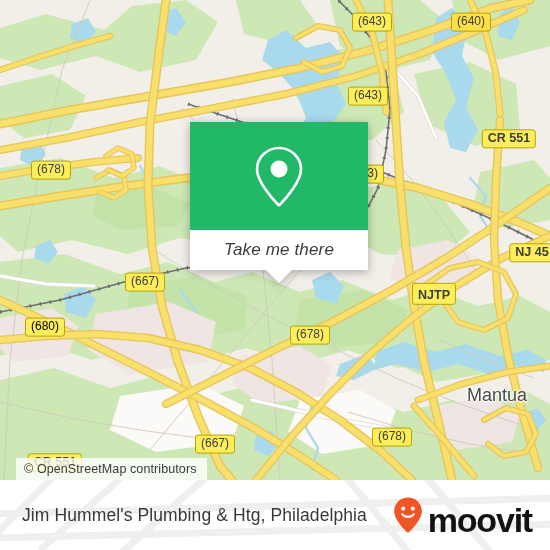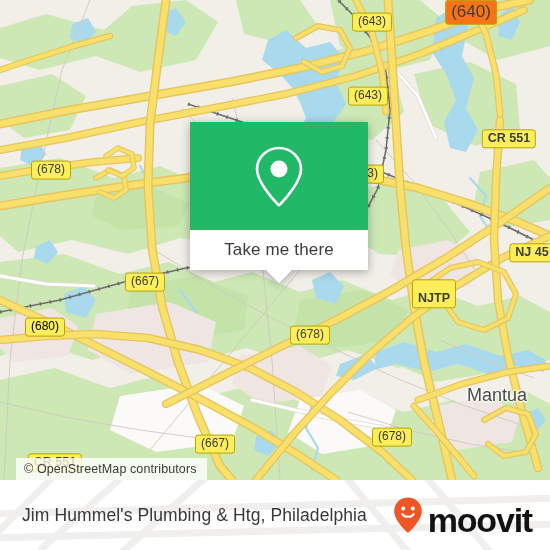--- a/index.html
+++ b/index.html
@@ -57,20 +57,21 @@
     align-items: center;
     justify-content: center;
   }
   #card-bottom {
     position: relative;
     background: #ffffff;
     height: 40px;
     display: flex;
     align-items: center;
     justify-content: center;
+    font-style: italic;
   }
   #card-label {
     font-size: 17px;
     color: #3b3b3b;
     letter-spacing: 0.15px;
   }
   #card-tail {
     position: absolute;
     left: 50%;
     bottom: -13px;
@@ -290,28 +291,28 @@
         <path class="rdf" stroke-width="4.2" d="M0,70 L36,58 L74,46 L110,36"></path>
       </g>
     </svg>
 
     <div>
         <div style="position: absolute; transform: translate(-50%, -50%); left: 497px; top: 395px; font-size: 18px; color: rgb(74, 74, 74); white-space: nowrap; z-index: 25; text-shadow: rgb(255, 255, 255) 0px 0px 3px, rgb(255, 255, 255) 0px 0px 3px, rgb(255, 255, 255) 1px 1px 2px, rgb(255, 255, 255) -1px -1px 2px;">Mantua</div>
       </div>
 
     <div>
         <div style="position: absolute; transform: translate(-50%, -50%); left: 372px; top: 22px; background: rgb(251, 238, 90); border: 1.2px solid rgb(187, 163, 0); border-radius: 3px; padding: 1px 5px 2px; color: rgb(61, 61, 61); font-size: 12px; font-weight: normal; line-height: 1.15; white-space: nowrap; z-index: 30;">(643)</div>
-        <div style="position: absolute; transform: translate(-50%, -50%); left: 471px; top: 12px; background: #f97316; border: 1.2px solid rgb(187, 163, 0); border-radius: 3px; padding: 1px 5px 2px; color: rgb(61, 61, 61); font-size: 17px; font-weight: normal; line-height: 1.15; white-space: nowrap; z-index: 30;">(640)</div>
+        <div style="position: absolute; transform: translate(-50%, -50%); left: 471px; top: 22px; background: #fde047; border: 1.2px solid rgb(187, 163, 0); border-radius: 3px; padding: 1px 5px 2px; color: rgb(61, 61, 61); font-size: 12px; font-weight: normal; line-height: 1.15; white-space: nowrap; z-index: 30;">(640)</div>
         <div style="position: absolute; transform: translate(-50%, -50%); left: 368px; top: 96px; background: rgb(251, 238, 90); border: 1.2px solid rgb(187, 163, 0); border-radius: 3px; padding: 1px 5px 2px; color: rgb(61, 61, 61); font-size: 12px; font-weight: normal; line-height: 1.15; white-space: nowrap; z-index: 30;">(643)</div>
         <div style="position: absolute; transform: translate(-50%, -50%); left: 509px; top: 139px; background: rgb(251, 238, 90); border: 1.2px solid rgb(187, 163, 0); border-radius: 3px; padding: 1px 5px 2px; color: rgb(61, 61, 61); font-size: 12.5px; font-weight: bold; line-height: 1.15; white-space: nowrap; z-index: 30;">CR 551</div>
         <div style="position: absolute; transform: translate(-50%, -50%); left: 51px; top: 170px; background: rgb(251, 238, 90); border: 1.2px solid rgb(187, 163, 0); border-radius: 3px; padding: 1px 5px 2px; color: rgb(61, 61, 61); font-size: 12px; font-weight: normal; line-height: 1.15; white-space: nowrap; z-index: 30;">(678)</div>
         <div style="position: absolute; transform: translate(-50%, -50%); left: 364px; top: 174px; background: rgb(251, 238, 90); border: 1.2px solid rgb(187, 163, 0); border-radius: 3px; padding: 1px 5px 2px; color: rgb(61, 61, 61); font-size: 12px; font-weight: normal; line-height: 1.15; white-space: nowrap; z-index: 30;">(643)</div>
         <div style="position: absolute; transform: translate(-50%, -50%); left: 532px; top: 253px; background: rgb(251, 238, 90); border: 1.2px solid rgb(187, 163, 0); border-radius: 3px; padding: 1px 5px 2px; color: rgb(61, 61, 61); font-size: 12.5px; font-weight: bold; line-height: 1.15; white-space: nowrap; z-index: 30;">NJ 45</div>
         <div style="position: absolute; transform: translate(-50%, -50%); left: 145px; top: 282px; background: rgb(251, 238, 90); border: 1.2px solid rgb(187, 163, 0); border-radius: 3px; padding: 1px 5px 2px; color: rgb(61, 61, 61); font-size: 12px; font-weight: normal; line-height: 1.15; white-space: nowrap; z-index: 30;">(667)</div>
-        <div style="position: absolute; transform: translate(-50%, -50%); left: 434px; top: 294px; background: rgb(251, 238, 90); border: 1.2px solid rgb(187, 163, 0); border-radius: 3px; padding: 11px 5px 2px; color: rgb(61, 61, 61); font-size: 12.5px; font-weight: bold; line-height: 1.15; white-space: nowrap; z-index: 30;">NJTP</div>
+        <div style="position: absolute; transform: translate(-50%, -50%); left: 434px; top: 294px; background: rgb(251, 238, 90); border: 1.2px solid rgb(187, 163, 0); border-radius: 3px; padding: 4px 5px 2px; color: rgb(61, 61, 61); font-size: 12.5px; font-weight: bold; line-height: 1.15; white-space: nowrap; z-index: 30;">NJTP</div>
         <div style="position: absolute; transform: translate(-50%, -50%); left: 45px; top: 327px; background: rgb(251, 238, 90); border: 1.2px solid rgb(187, 163, 0); border-radius: 3px; padding: 1px 5px 2px; color: #000000; font-size: 12px; font-weight: normal; line-height: 1.15; white-space: nowrap; z-index: 30;">(680)</div>
         <div style="position: absolute; transform: translate(-50%, -50%); left: 310px; top: 335px; background: rgb(251, 238, 90); border: 1.2px solid rgb(187, 163, 0); border-radius: 3px; padding: 1px 5px 2px; color: rgb(61, 61, 61); font-size: 12px; font-weight: normal; line-height: 1.15; white-space: nowrap; z-index: 30;">(678)</div>
         <div style="position: absolute; transform: translate(-50%, -50%); left: 392px; top: 437px; background: rgb(251, 238, 90); border: 1.2px solid rgb(187, 163, 0); border-radius: 3px; padding: 1px 5px 2px; color: rgb(61, 61, 61); font-size: 12px; font-weight: normal; line-height: 1.15; white-space: nowrap; z-index: 30;">(678)</div>
         <div style="position: absolute; transform: translate(-50%, -50%); left: 215px; top: 444px; background: rgb(251, 238, 90); border: 1.2px solid rgb(187, 163, 0); border-radius: 3px; padding: 1px 5px 2px; color: rgb(61, 61, 61); font-size: 12px; font-weight: normal; line-height: 1.15; white-space: nowrap; z-index: 30;">(667)</div>
         <div style="position: absolute; transform: translate(-50%, -50%); left: 55px; top: 463px; background: rgb(251, 238, 90); border: 1.2px solid rgb(187, 163, 0); border-radius: 3px; padding: 1px 5px 2px; color: rgb(61, 61, 61); font-size: 12.5px; font-weight: bold; line-height: 1.15; white-space: nowrap; z-index: 30;">CR 551</div>
       </div>
 
     <div id="attribution">
       <span>© OpenStreetMap contributors</span>
     </div>

